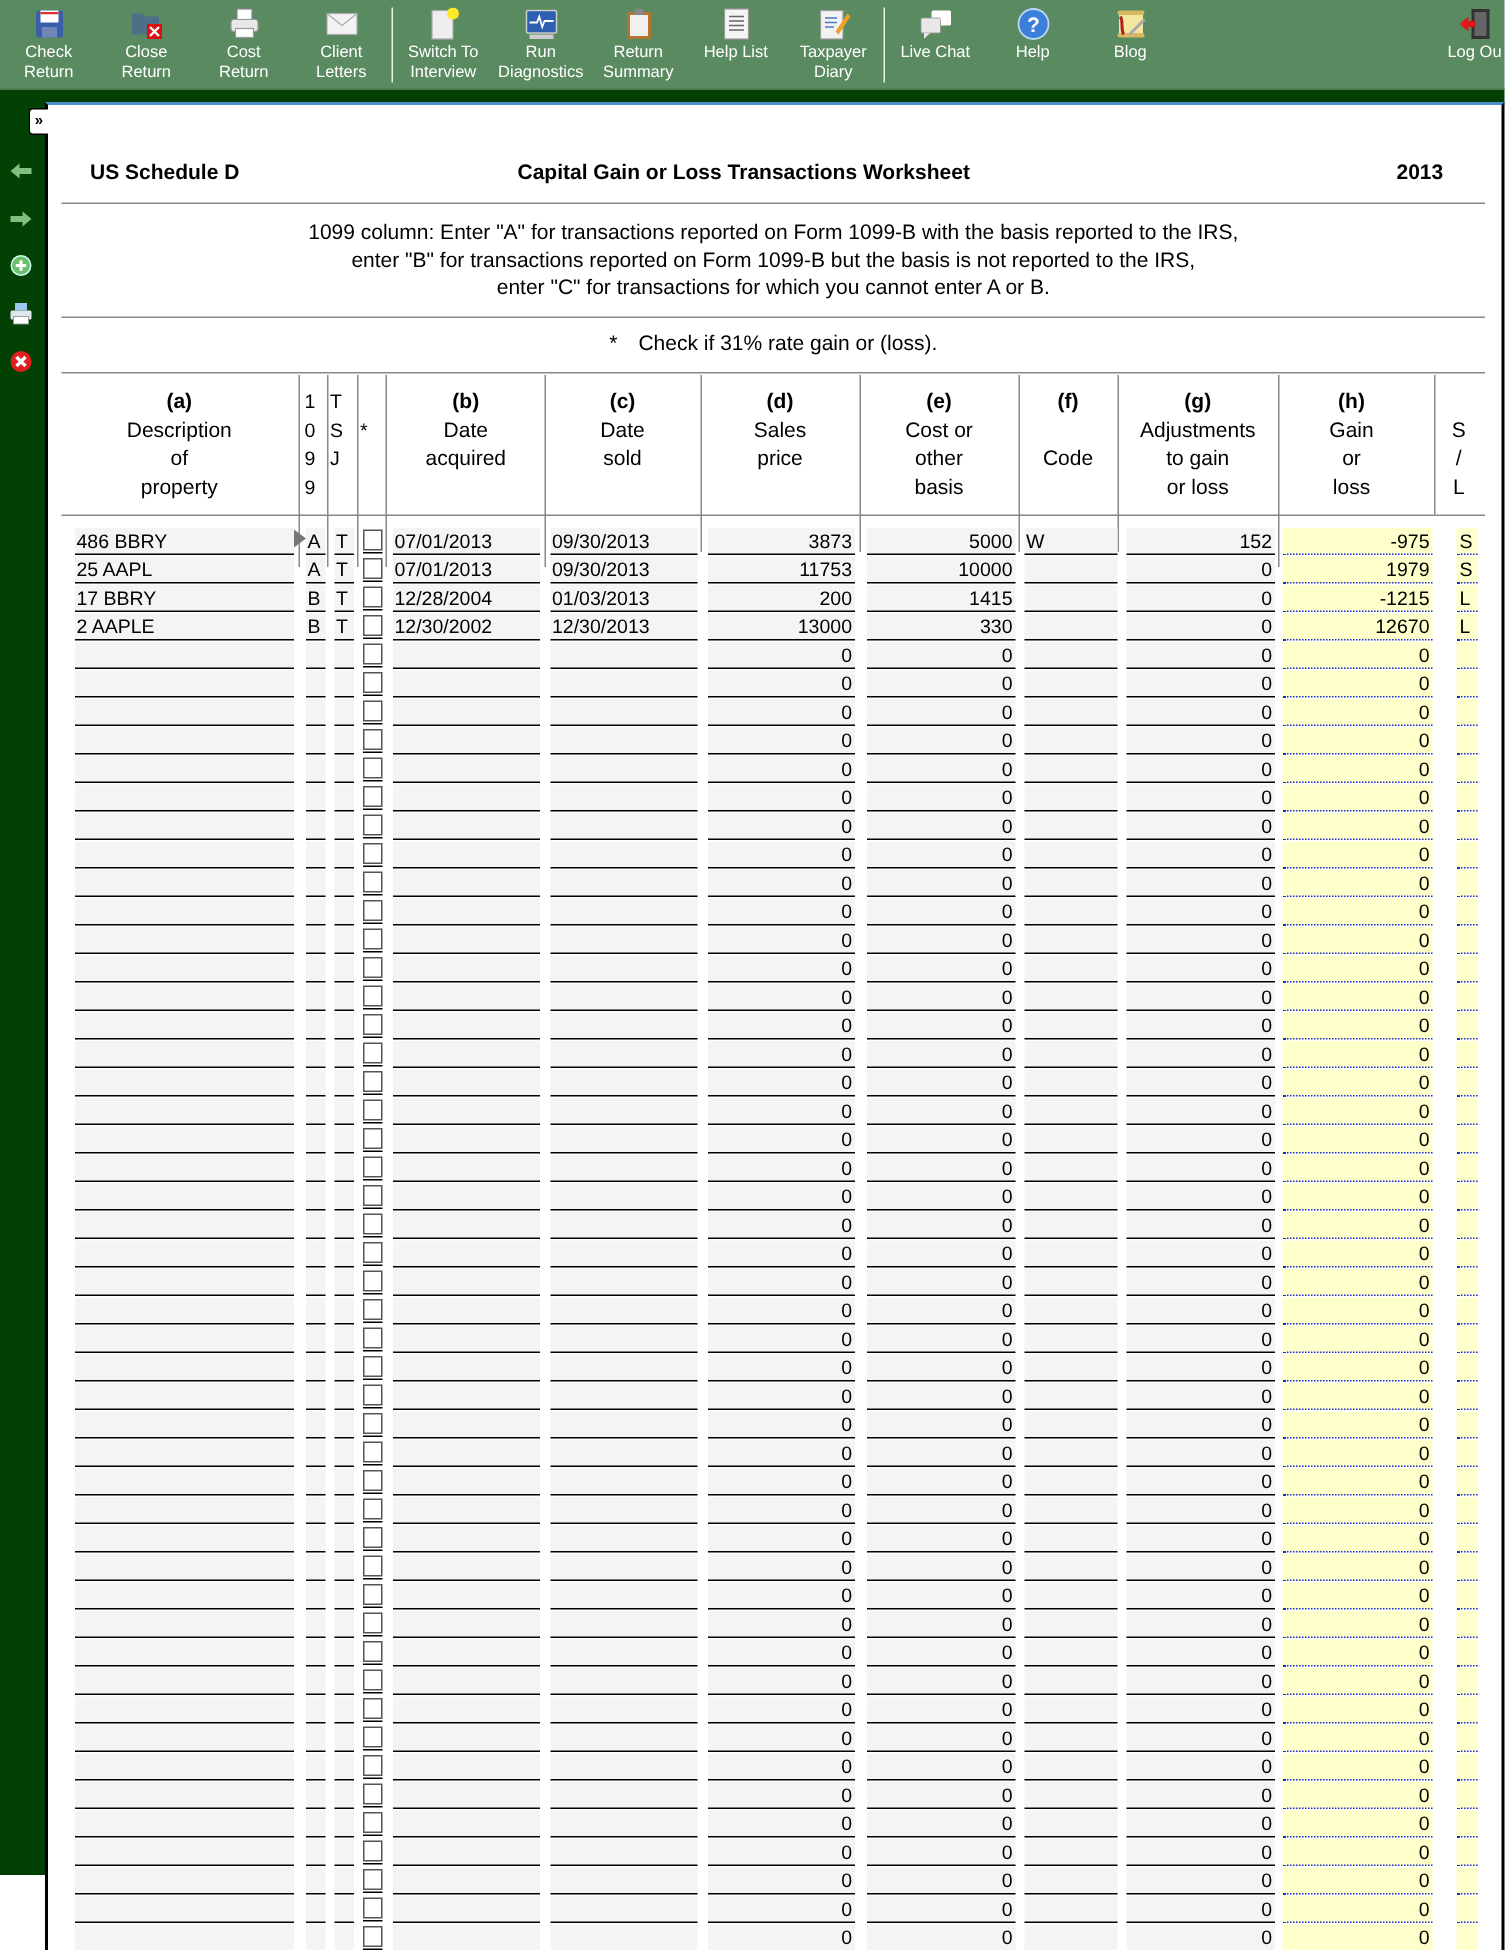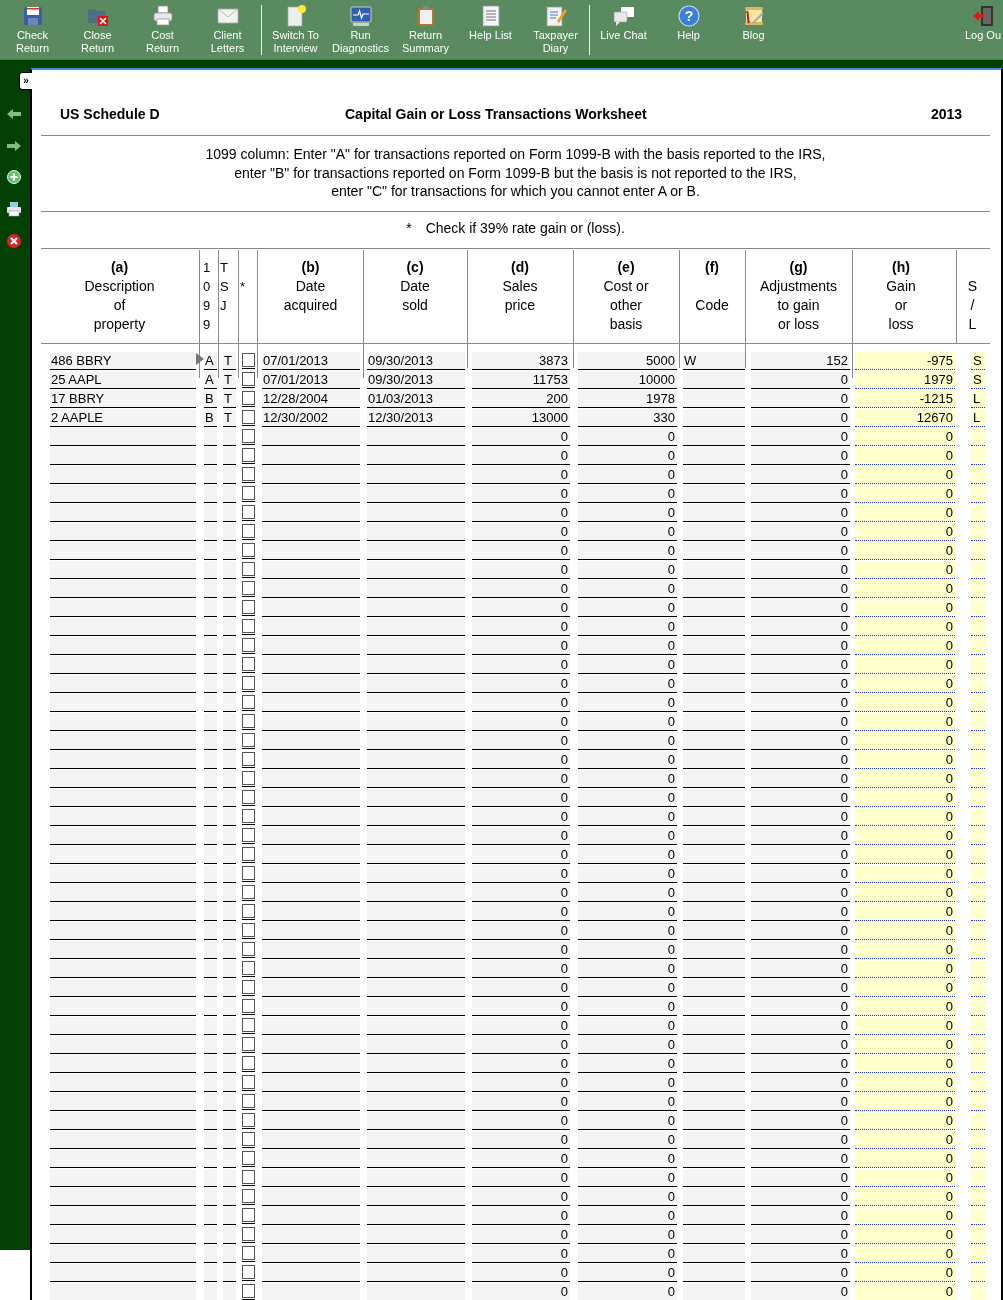--- a/index.html
+++ b/index.html
@@ -197,21 +197,21 @@
 <div class="hdr" style="left:931px">2013</div>
 
 <div class="rule" style="top:135px"></div>
 <div class="instructions">
   <div>1099 column:  Enter  "A"  for transactions reported on Form 1099-B with the basis reported to the IRS,</div>
   <div>enter  "B"  for transactions reported on Form 1099-B but the basis is not reported to the IRS,</div>
   <div>enter  "C"  for transactions for which you cannot enter A or B.</div>
 </div>
 <div class="rule" style="top:211px"></div>
 <div class="check-note">
-  <span class="star">*</span><span>Check if 39% rate gain or (loss).</span>
+  <span class="star">*</span><span>Check if 31% rate gain or (loss).</span>
 </div>
 <div class="rule" style="top:248px"></div>
 <div class="rule" style="top:343px"></div>
 
 <div class="colh" style="left:41px;width:157px"><b>(a)</b><span class="sub">Description
 of
 property</span></div>
 <div class="narrowh" style="left:203px">1
 0
 9
@@ -284,21 +284,21 @@
       <div class="cell sl" style="left: 971px; width: 14px;">S</div>
     </div>
     <div class="row" style="top: 38px;">
       <div class="cell " style="left: 50px; width: 146px;">17 BBRY</div>
       <div class="cell " style="left: 204px; width: 13px;">B</div>
       <div class="cell " style="left: 223px; width: 13px;">T</div>
       <div class="chk" style="left: 242px;"></div>
       <div class="cell " style="left: 262px; width: 98px;">12/28/2004</div>
       <div class="cell " style="left: 367px; width: 98px;">01/03/2013</div>
       <div class="cell num" style="left: 472px; width: 98px;">200</div>
-      <div class="cell num" style="left: 578px; width: 99px;">1978</div>
+      <div class="cell num" style="left: 578px; width: 99px;">1415</div>
       <div class="cell " style="left: 683px; width: 62px;"></div>
       <div class="cell num" style="left: 751px; width: 99px;">0</div>
       <div class="cell num gain" style="left: 855px; width: 100px;">-1215</div>
       <div class="cell sl" style="left: 971px; width: 14px;">L</div>
     </div>
     <div class="row" style="top: 57px;">
       <div class="cell " style="left: 50px; width: 146px;">2 AAPLE</div>
       <div class="cell " style="left: 204px; width: 13px;">B</div>
       <div class="cell " style="left: 223px; width: 13px;">T</div>
       <div class="chk" style="left: 242px;"></div>

